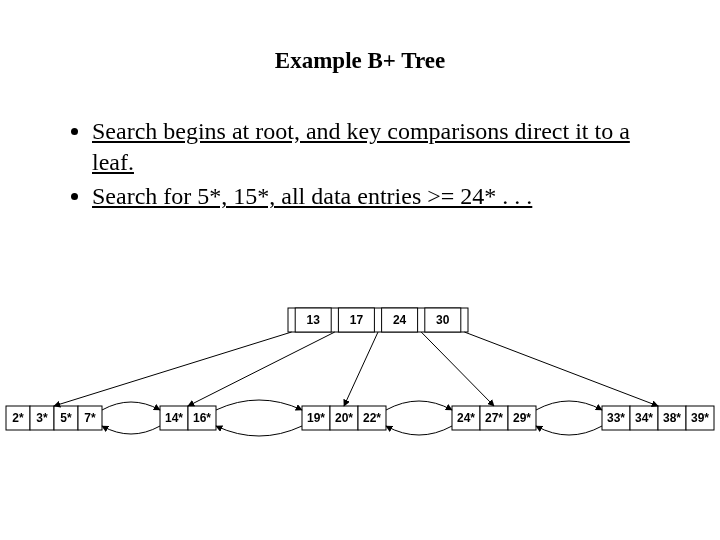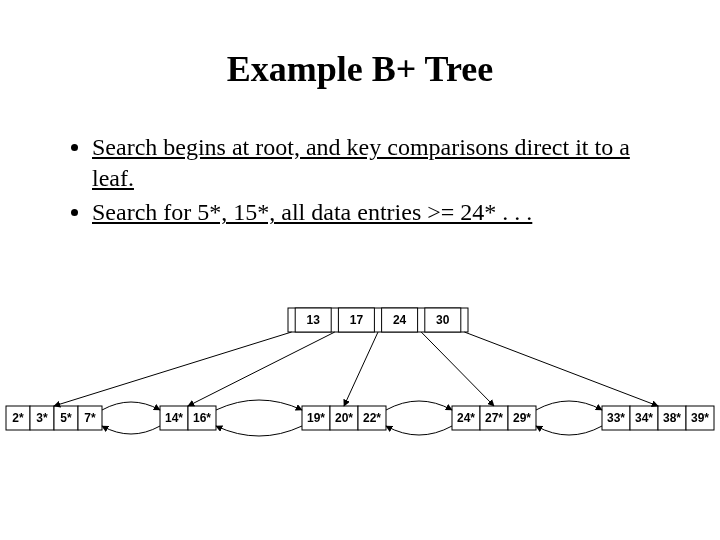--- a/index.html
+++ b/index.html
@@ -7,21 +7,21 @@
     padding: 0;
     width: 720px;
     height: 540px;
     font-family: "Times New Roman", serif;
     background: #fff;
     color: #000;
     position: relative;
     overflow: hidden;
   }
   .title {
-    font-size: 36px;
+    font-size: 23px;
     text-align: center;
     margin-top: 48px;
   }
   .bullets {
     font-size: 24px;
     margin: 42px 52px 0 74px;
     padding: 0;
     line-height: 1.28;
   }
   .bullets li {

